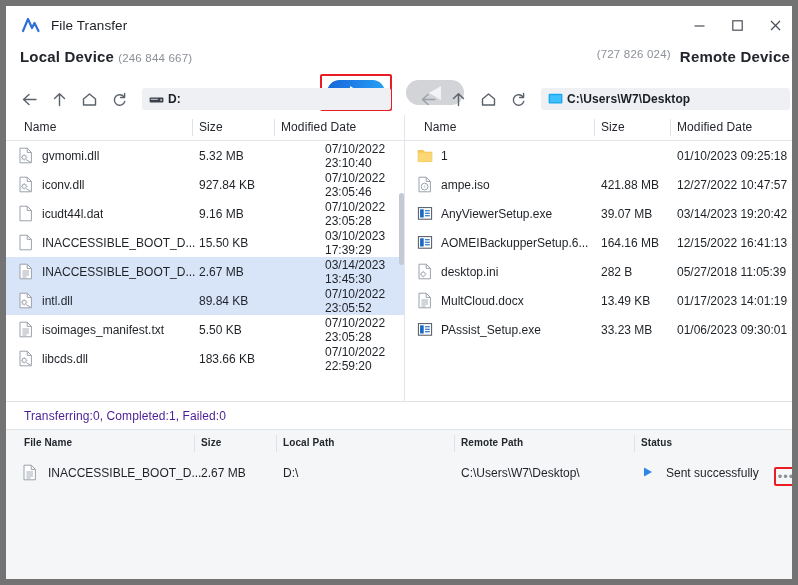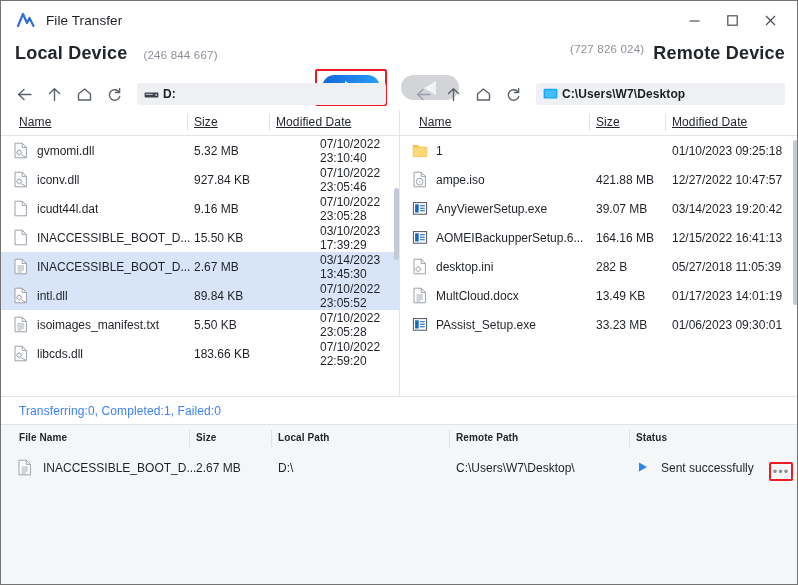--- a/index.html
+++ b/index.html
@@ -6,21 +6,21 @@
   html, body {
     width: 798px; height: 585px;
     font-family: "Liberation Sans", sans-serif;
     background: #ffffff;
     overflow: hidden;
   }
   #app {
     position: relative;
     width: 798px; height: 585px;
     background: #ffffff;
-    border: 1px solid #737373;
+    border: 6px solid #737373;
     overflow: hidden;
   }
 
   
   .titlebar {
     position: absolute; left: 0; top: 0; width: 798px; height: 38px;
     background: #ffffff;
     display: flex; align-items: center;
   }
   .app-logo {
@@ -47,26 +47,26 @@
   }
   .dev-local {
     position: absolute; left: 14px; top: 4px;
     display: flex; align-items: baseline;
   }
   .dev-remote {
     position: absolute; right: 14px; top: 4px;
     display: flex; align-items: flex-start;
   }
   .dev-name {
-    font-size: 18px; font-weight: bold; color: #22262c; letter-spacing: .2px;
+    font-size: 15px; font-weight: bold; color: #22262c; letter-spacing: .2px;
   }
   .dev-id {
     font-size: 11.5px; color: #8b9098; letter-spacing: .2px;
   }
-  .dev-local .dev-id { margin-left: 16px; }
+  .dev-local .dev-id { margin-left: 4px; }
   .dev-remote .dev-id { margin-right: 9px; }
 
   
   .xfer-wrap {
     position: absolute; left: 314px; top: 30px;
     display: flex; align-items: center; gap: 14px;
   }
   .xfer-hl {
     border: 2px solid #ec1c24; padding: 4px 5px; border-radius: 2px;
     display: flex; align-items: center; justify-content: center;
@@ -120,21 +120,21 @@
   }
   .pane.left  { left: 0;   width: 399px; border-right: 1px solid #e2e5ea; }
   .pane.right { left: 399px; width: 399px; }
 
   .colhead {
     position: relative; height: 26px; background: #ffffff;
     border-bottom: 1px solid #e2e5ea;
   }
   .colhead .ch {
     position: absolute; top: 5px; font-size: 12px; color: #23272d;
-    font-weight: normal; letter-spacing: .1px; text-decoration: underline;
+    font-weight: normal; letter-spacing: .1px;
   }
   .colhead .sep {
     position: absolute; top: 4px; width: 1px; height: 17px; background: #dfe2e7;
   }
   .rows { position: relative; }
   .frow {
     position: relative; height: 29px; display: flex; align-items: center;
     font-size: 12px; color: #1e2227;
   }
   .frow.sel { background: #d8e4f7; }
@@ -171,21 +171,21 @@
   }
 
   
   .statusline {
     position: absolute; left: 0; top: 395px; width: 798px; height: 28px;
     border-top: 1px solid #dfe2e7;
     display: flex; align-items: center;
     background: #ffffff;
   }
   .statusline span {
-    margin-left: 18px; font-size: 12px; color: #3b82f6; letter-spacing: .1px;
+    margin-left: 18px; font-size: 12px; color: #4c1d95; letter-spacing: .1px;
   }
 
   
   .xtable {
     position: absolute; left: 0; top: 423px; width: 798px; height: 161px;
     background: #f5f6f8; border-top: 1px solid #dfe2e7;
   }
   .xthead { position: relative; height: 28px; }
   .xthead .ch {
     position: absolute; top: 7px; font-size: 10px; color: #23272d; letter-spacing: .1px; font-weight: bold;

